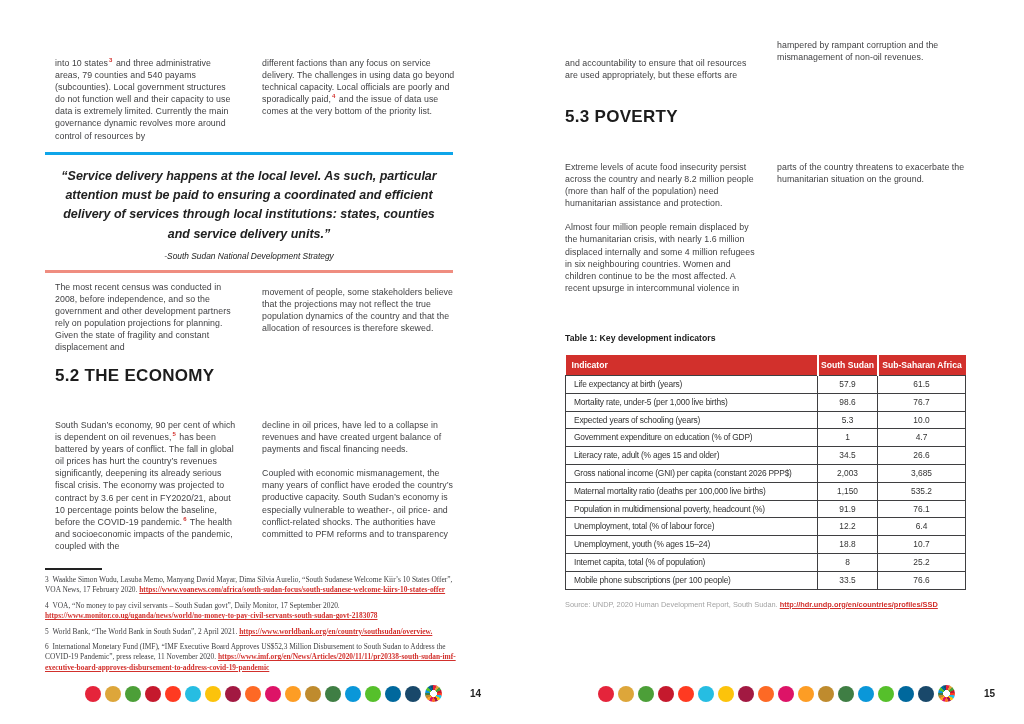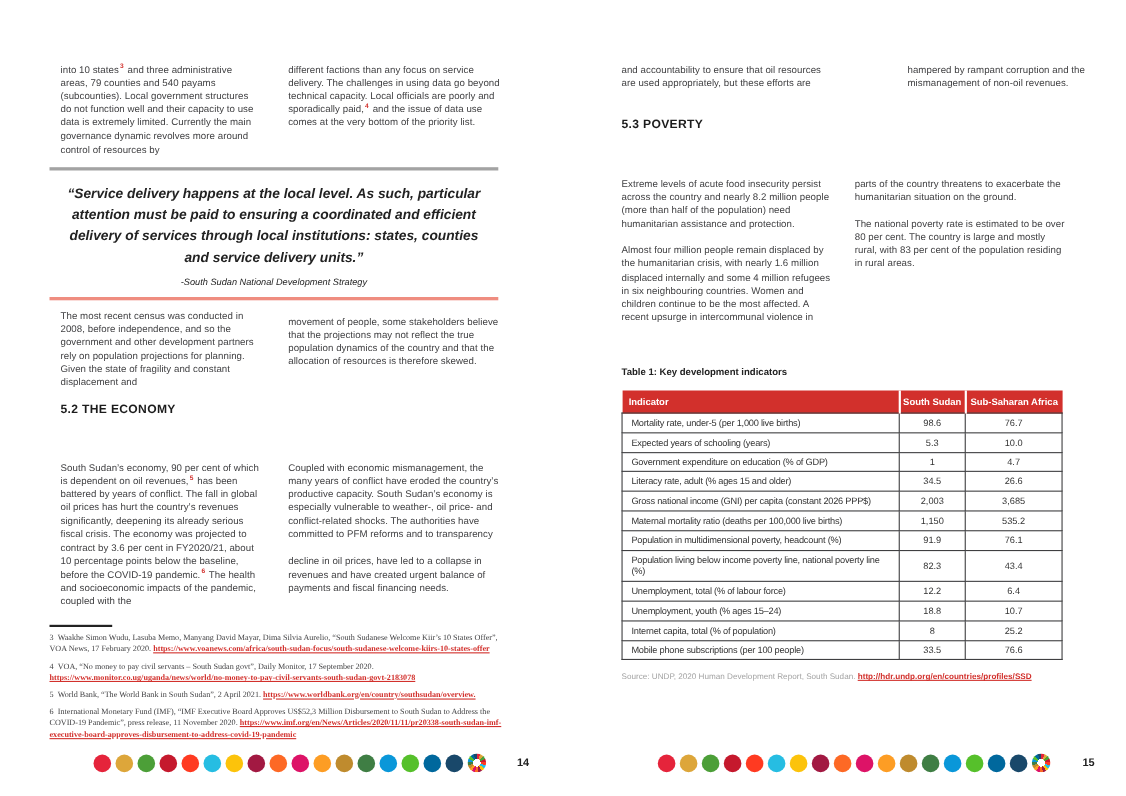--- a/index.html
+++ b/index.html
@@ -10,26 +10,26 @@
   html,body{margin:0;padding:0;}
   body{
     width:1024px;height:724px;position:relative;background:#ffffff;
     font-family:"Liberation Sans", sans-serif;color:var(--body);
     overflow:hidden;
   }
   .abs{position:absolute;}
   .body-p{margin:0;font-size:8.8px;line-height:12.1px;letter-spacing:0.05px;}
   .body-p + .body-p{margin-top:12px;}
   .sup{color:var(--red);font-size:6px;font-weight:bold;vertical-align:super;line-height:0;margin:0 1px;}
-  .heading{font-size:11px;font-weight:bold;color:var(--ink);letter-spacing:0.3px;margin:0;}
+  .heading{font-size:17px;font-weight:bold;color:var(--ink);letter-spacing:0.3px;margin:0;}
 
   
   .quote-block{
     left:45px;top:152px;width:408px;
-    border-top:3px solid #a3a3a3;border-bottom:3px solid #ef8d80;
+    border-top:3px solid #0ea5e9;border-bottom:3px solid #ef8d80;
     padding:12px 10px 9px 10px;text-align:center;box-sizing:border-box;
   }
   .quote-text{margin:0;font-size:12.5px;line-height:19.2px;font-weight:bold;font-style:italic;color:#222;}
   .quote-attr{margin:7px 0 0 0;font-size:8.4px;font-weight:normal;font-style:italic;color:#222;}
 
   
   .fn-rule{left:45px;top:568px;width:57px;height:2px;background:#222;}
   .footnotes{left:45px;top:575px;width:414px;font-family:Liberation Serif, serif;}
   .footnote{font-size:7.4px;line-height:10.4px;color:#3f3f41;margin-bottom:5px;overflow-wrap:break-word;}
   .fn-num{margin-right:2px;}
@@ -83,22 +83,22 @@
   <div class="abs" style="left:262px;top:286px;width:193px;">
     <p class="body-p">movement of people, some stakeholders believe that the projections may not reflect the true population dynamics of the country and that the allocation of resources is therefore skewed.</p>
   </div>
 
   <h2 class="abs heading" style="left:55px;top:366px;">5.2 THE ECONOMY</h2>
 
   <div class="abs" style="left:55px;top:419px;width:183px;">
     <p class="body-p"><span>South Sudan’s economy, 90 per cent of which is dependent on oil revenues,</span><sup class="sup">5</sup><span> has been battered by years of conflict. The fall in global oil prices has hurt the country’s revenues significantly, deepening its already serious fiscal crisis. The economy was projected to contract by 3.6 per cent in FY2020/21, about 10 percentage points below the baseline, before the COVID-19 pandemic.</span><sup class="sup">6</sup><span> The health and socioeconomic impacts of the pandemic, coupled with the</span></p>
   </div>
   <div class="abs" style="left:262px;top:419px;width:195px;">
+    <p class="body-p">decline in oil prices, have led to a collapse in revenues and have created urgent balance of payments and fiscal financing needs.</p>
     <p class="body-p">Coupled with economic mismanagement, the many years of conflict have eroded the country’s productive capacity. South Sudan’s economy is especially vulnerable to weather-, oil price- and conflict-related shocks. The authorities have committed to PFM reforms and to transparency</p>
-    <p class="body-p">decline in oil prices, have led to a collapse in revenues and have created urgent balance of payments and fiscal financing needs.</p>
   </div>
 
   <div class="abs fn-rule"></div>
   <div class="abs footnotes">
       <div class="footnote"><span class="fn-num">3</span><span> Waakhe Simon Wudu, Lasuba Memo, Manyang David Mayar, Dima Silvia Aurelio, “South Sudanese Welcome Kiir’s 10 States Offer”, VOA News, 17 February 2020. </span><a class="red-link">https://www.voanews.com/africa/south-sudan-focus/south-sudanese-welcome-kiirs-10-states-offer</a></div>
       <div class="footnote"><span class="fn-num">4</span><span> VOA, “No money to pay civil servants – South Sudan govt”, Daily Monitor, 17 September 2020. </span><a class="red-link">https://www.monitor.co.ug/uganda/news/world/no-money-to-pay-civil-servants-south-sudan-govt-2183078</a></div>
       <div class="footnote"><span class="fn-num">5</span><span> World Bank, “The World Bank in South Sudan”, 2 April 2021. </span><a class="red-link">https://www.worldbank.org/en/country/southsudan/overview.</a></div>
       <div class="footnote"><span class="fn-num">6</span><span> International Monetary Fund (IMF), “IMF Executive Board Approves US$52,3 Million Disbursement to South Sudan to Address the COVID-19 Pandemic”, press release, 11 November 2020. </span><a class="red-link">https://www.imf.org/en/News/Articles/2020/11/11/pr20338-south-sudan-imf-executive-board-approves-disbursement-to-address-covid-19-pandemic</a></div>
     </div>
 
@@ -123,52 +123,56 @@
       <span class="sdg-wheel" style="background: radial-gradient(circle, rgb(255, 255, 255) 0px, rgb(255, 255, 255) 3.4px, rgba(0, 0, 0, 0) 3.4px), conic-gradient(rgb(229, 36, 59) 0%, rgb(229, 36, 59) 5.88%, rgb(221, 166, 58) 5.88%, rgb(221, 166, 58) 11.76%, rgb(76, 159, 56) 11.76%, rgb(76, 159, 56) 17.65%, rgb(197, 25, 45) 17.65%, rgb(197, 25, 45) 23.53%, rgb(255, 58, 33) 23.53%, rgb(255, 58, 33) 29.41%, rgb(38, 189, 226) 29.41%, rgb(38, 189, 226) 35.29%, rgb(252, 195, 11) 35.29%, rgb(252, 195, 11) 41.18%, rgb(162, 25, 66) 41.18%, rgb(162, 25, 66) 47.06%, rgb(253, 105, 37) 47.06%, rgb(253, 105, 37) 52.94%, rgb(221, 19, 103) 52.94%, rgb(221, 19, 103) 58.82%, rgb(253, 157, 36) 58.82%, rgb(253, 157, 36) 64.71%, rgb(191, 139, 46) 64.71%, rgb(191, 139, 46) 70.59%, rgb(63, 126, 68) 70.59%, rgb(63, 126, 68) 76.47%, rgb(10, 151, 217) 76.47%, rgb(10, 151, 217) 82.35%, rgb(86, 192, 43) 82.35%, rgb(86, 192, 43) 88.24%, rgb(0, 104, 157) 88.24%, rgb(0, 104, 157) 94.12%, rgb(25, 72, 106) 94.12%, rgb(25, 72, 106) 100%);"></span>
     </div>
   <div class="abs page-num" style="left:470px;">14</div>
 </div>
 
 <div>
 
   <div class="abs" style="left:565px;top:57px;width:186px;">
     <p class="body-p">and accountability to ensure that oil resources are used appropriately, but these efforts are</p>
   </div>
-  <div class="abs" style="left:777px;top:57px;width:190px;margin-left:48px;">
+  <div class="abs" style="left:777px;top:39px;width:190px;">
     <p class="body-p">hampered by rampant corruption and the mismanagement of non-oil revenues.</p>
   </div>
 
   <h2 class="abs heading" style="left:565px;top:107px;">5.3 POVERTY</h2>
 
   <div class="abs" style="left:565px;top:161px;width:193px;">
     <p class="body-p">Extreme levels of acute food insecurity persist across the country and nearly 8.2 million people (more than half of the population) need humanitarian assistance and protection.</p>
     <p class="body-p">Almost four million people remain displaced by the humanitarian crisis, with nearly 1.6 million displaced internally and some 4 million refugees in six neighbouring countries. Women and children continue to be the most affected. A recent upsurge in intercommunal violence in</p>
   </div>
   <div class="abs" style="left:777px;top:161px;width:193px;">
     <p class="body-p">parts of the country threatens to exacerbate the humanitarian situation on the ground.</p>
-    <p class="body-p">The national poverty rate is estimated to be over 80 per cent. The country is large and mostly rural, with 83 per cent of the population residing in rural areas.</p>
   </div>
 
   <div class="abs table-wrap">
     <p class="table-caption">Table 1: Key development indicators</p>
     <table>
       <colgroup>
           <col class="c-ind">
           <col class="c-ss">
           <col class="c-ssa">
         </colgroup>
       <thead>
         <tr>
           <th>Indicator</th>
           <th class="num">South Sudan</th>
           <th class="num">Sub-Saharan Africa</th>
         </tr>
       </thead>
       <tbody>
           <tr>
+            <td class="ind">Life expectancy at birth (years)</td>
+            <td class="num">57.9</td>
+            <td class="num">61.5</td>
+          </tr>
+          <tr>
             <td class="ind">Mortality rate, under-5 (per 1,000 live births)</td>
             <td class="num">98.6</td>
             <td class="num">76.7</td>
           </tr>
           <tr>
             <td class="ind">Expected years of schooling (years)</td>
             <td class="num">5.3</td>
             <td class="num">10.0</td>
           </tr>
           <tr>
@@ -188,25 +192,20 @@
           </tr>
           <tr>
             <td class="ind">Maternal mortality ratio (deaths per 100,000 live births)</td>
             <td class="num">1,150</td>
             <td class="num">535.2</td>
           </tr>
           <tr>
             <td class="ind">Population in multidimensional poverty, headcount (%)</td>
             <td class="num">91.9</td>
             <td class="num">76.1</td>
-          </tr>
-          <tr>
-            <td class="ind">Population living below income poverty line, national poverty line (%)</td>
-            <td class="num">82.3</td>
-            <td class="num">43.4</td>
           </tr>
           <tr>
             <td class="ind">Unemployment, total (% of labour force)</td>
             <td class="num">12.2</td>
             <td class="num">6.4</td>
           </tr>
           <tr>
             <td class="ind">Unemployment, youth (% ages 15–24)</td>
             <td class="num">18.8</td>
             <td class="num">10.7</td>

